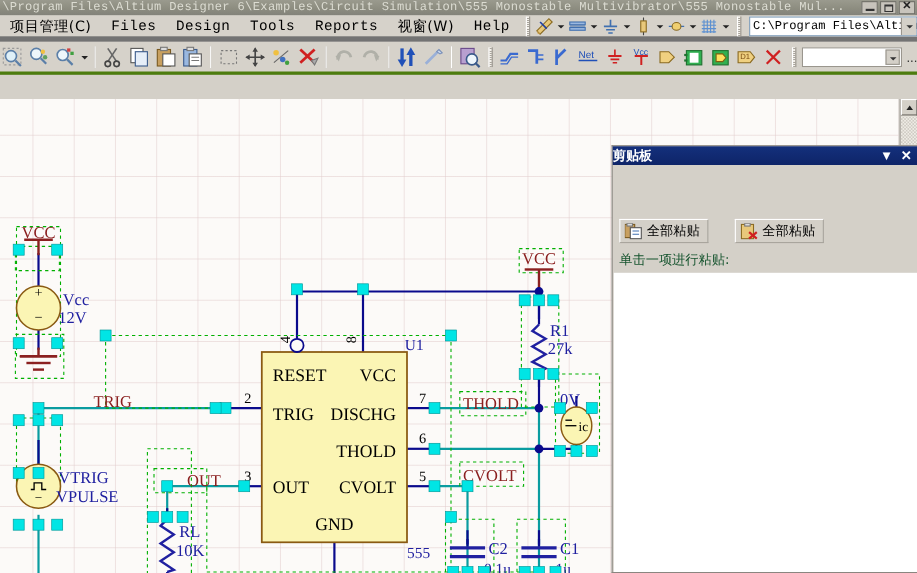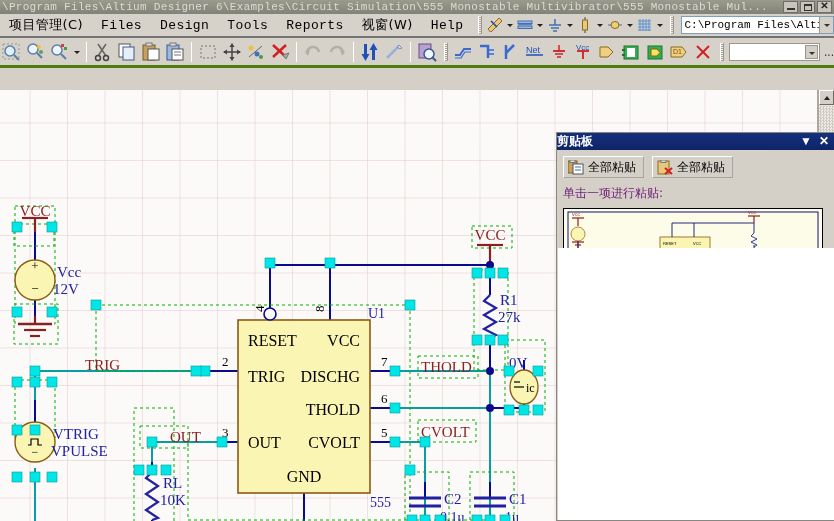--- a/index.html
+++ b/index.html
@@ -38,21 +38,21 @@
     font-family:"Liberation Sans", sans-serif;
   }
   .win-btn .mini { position:absolute; left:3px; bottom:2px; width:8px; height:2px; background:#333; }
   .win-btn .sq { position:absolute; left:3px; top:2px; width:8px; height:7px; border:1px solid #333; border-top-width:2px; }
   .win-btn .xx { position:absolute; left:0; top:-1px; width:100%; font-size:10px; font-weight:bold; }
 
   
   .menubar {
     position: absolute; left: 0; top: 14px; width: 834px; height: 24px;
     background: #d6d2ca;
-    border-bottom: 2px solid #737373;
+    border-bottom: 5px solid #737373;
     display: flex; align-items: center;
   }
   .menu-item {
     font-family: "Liberation Mono", monospace;
     font-size: 13px; color: #000;
     padding: 2px 9px; white-space: nowrap;
     letter-spacing: 0.4px;
   }
   .menu-item.cjk { font-family: "DejaVu Sans", sans-serif; font-size: 13px; }
   .mgrip {
@@ -166,32 +166,32 @@
   .panel-title {
     height: 17px;
     background: linear-gradient(to bottom,#14307c,#0e2468);
     color:#fff; font-family:Liberation Serif, serif; font-size:12px; font-weight:bold;
     line-height:17px; padding-left:0; position:relative;
   }
   .panel-title .ctrl { position:absolute; top:0; font-size:12px; font-weight:bold; color:#fff; line-height:17px;}
   .pt-down { right: 22px; }
   .pt-close { right: 5px; }
   .panel-body { padding: 6px 6px 0 6px; }
-  .pbtn-row { display:flex; gap: 8px; }
+  .pbtn-row { display:flex; gap: 24px; margin-top: 43px; }
   .pbtn {
     background:#d4d0c8; border:1px solid #a9a59d;
     border-top-color:#fff; border-left-color:#fff;
     height: 22px; display:flex; align-items:center; gap:4px;
     padding: 0 7px 0 4px;
     font-family:"DejaVu Sans", sans-serif; font-size:12px; color:#000;
   }
   .pbtn .glyph { width:16px; height:15px; position:relative; flex:0 0 auto;}
   .phint {
     margin-top: 7px;
-    font-family:"DejaVu Sans", sans-serif; font-size:12px; color:#701a75;
+    font-family:"DejaVu Sans", sans-serif; font-size:12px; color:#14532d;
   }
   .thumbbox {
     margin-top: 6px;
     width: 260px; height: 95px;
     background: #fcfce8;
     border: 1px solid #000;
     position: relative; overflow: hidden;
   }
   .white-rest {
     position:absolute; left:1px; top:115px; width:276px; bottom:0; background:#fff;

